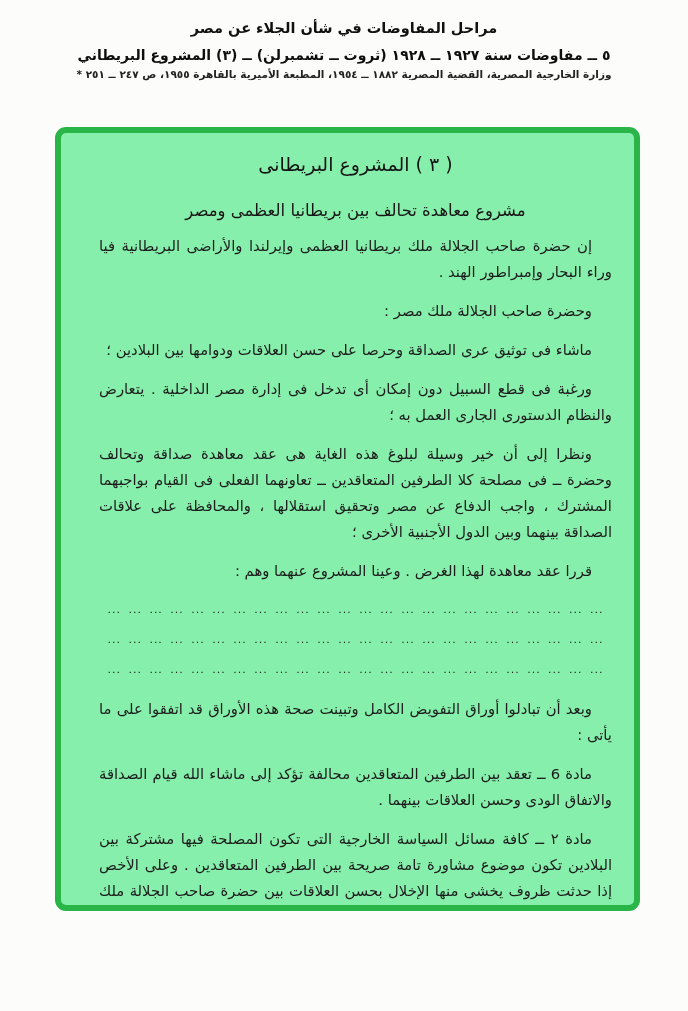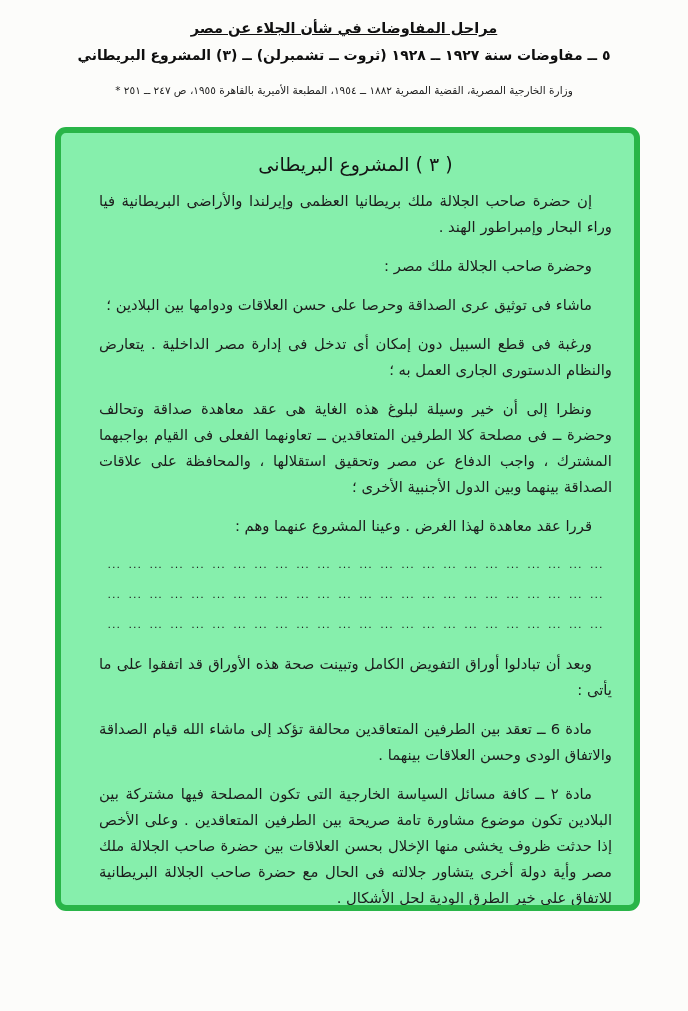--- a/index.html
+++ b/index.html
@@ -20,32 +20,31 @@
   .top-header {
     text-align: center;
     padding-top: 20px;
     direction: rtl;
   }
   .h1 {
     font-size: 14.5px;
     font-weight: bold;
     color: #111;
     letter-spacing: 0.2px;
-    text-decoration: underline;
   }
   .h2 {
     font-size: 14px;
     font-weight: bold;
     margin-top: 11px;
     color: #0e0e0e;
   }
   .h3 {
     font-size: 10.5px;
-    font-weight: normal;
-    margin-top: 21px;
+    font-weight: bold;
+    margin-top: 5px;
     color: #222;
   }
   .doc-box {
     position: absolute;
     left: 55px;
     top: 127px;
     width: 585px;
     height: 784px;
     box-sizing: border-box;
     border: 6px solid #29b548;
@@ -100,20 +99,21 @@
 <div class="page">
 
   <header class="top-header">
     <div class="h1">مراحل المفاوضات في شأن الجلاء عن مصر</div>
     <div class="h2">٥ ــ مفاوضات سنة ١٩٢٧ ــ ١٩٢٨ (ثروت ــ تشمبرلن) ــ (٣) المشروع البريطاني</div>
     <div class="h3">وزارة الخارجية المصرية، القضية المصرية ١٨٨٢ ــ ١٩٥٤، المطبعة الأميرية بالقاهرة ١٩٥٥، ص ٢٤٧ ــ ٢٥١ *</div>
   </header>
 
   <main class="doc-box">
     <div class="sec-head">( ٣ ) المشروع البريطانى</div>
+    <div class="sub-head">مشروع معاهدة تحالف بين بريطانيا العظمى ومصر</div>
 
     <p class="para first">إن حضرة صاحب الجلالة ملك بريطانيا العظمى وإيرلندا والأراضى البريطانية فيا وراء البحار وإمبراطور الهند .</p>
     <p class="para">وحضرة صاحب الجلالة ملك مصر :</p>
     <p class="para">ماشاء فى توثيق عرى الصداقة وحرصا على حسن العلاقات ودوامها بين البلادين ؛</p>
     <p class="para">ورغبة فى قطع السبيل دون إمكان أى تدخل فى إدارة مصر الداخلية . يتعارض والنظام الدستورى الجارى العمل به ؛</p>
     <p class="para">ونظرا إلى أن خير وسيلة لبلوغ هذه الغاية هى عقد معاهدة صداقة وتحالف وحضرة ــ فى مصلحة كلا الطرفين المتعاقدين ــ تعاونهما الفعلى فى القيام بواجبهما المشترك ، واجب الدفاع عن مصر وتحقيق استقلالها ، والمحافظة على علاقات الصداقة بينهما وبين الدول الأجنبية الأخرى ؛</p>
     <p class="para">قررا عقد معاهدة لهذا الغرض . وعينا المشروع عنهما وهم :</p>
 
     <div class="dots gap-top">... ... ... ... ... ... ... ... ... ... ... ... ... ... ... ... ... ... ... ... ... ... ... ...</div>
     <div class="dots">... ... ... ... ... ... ... ... ... ... ... ... ... ... ... ... ... ... ... ... ... ... ... ...</div>

